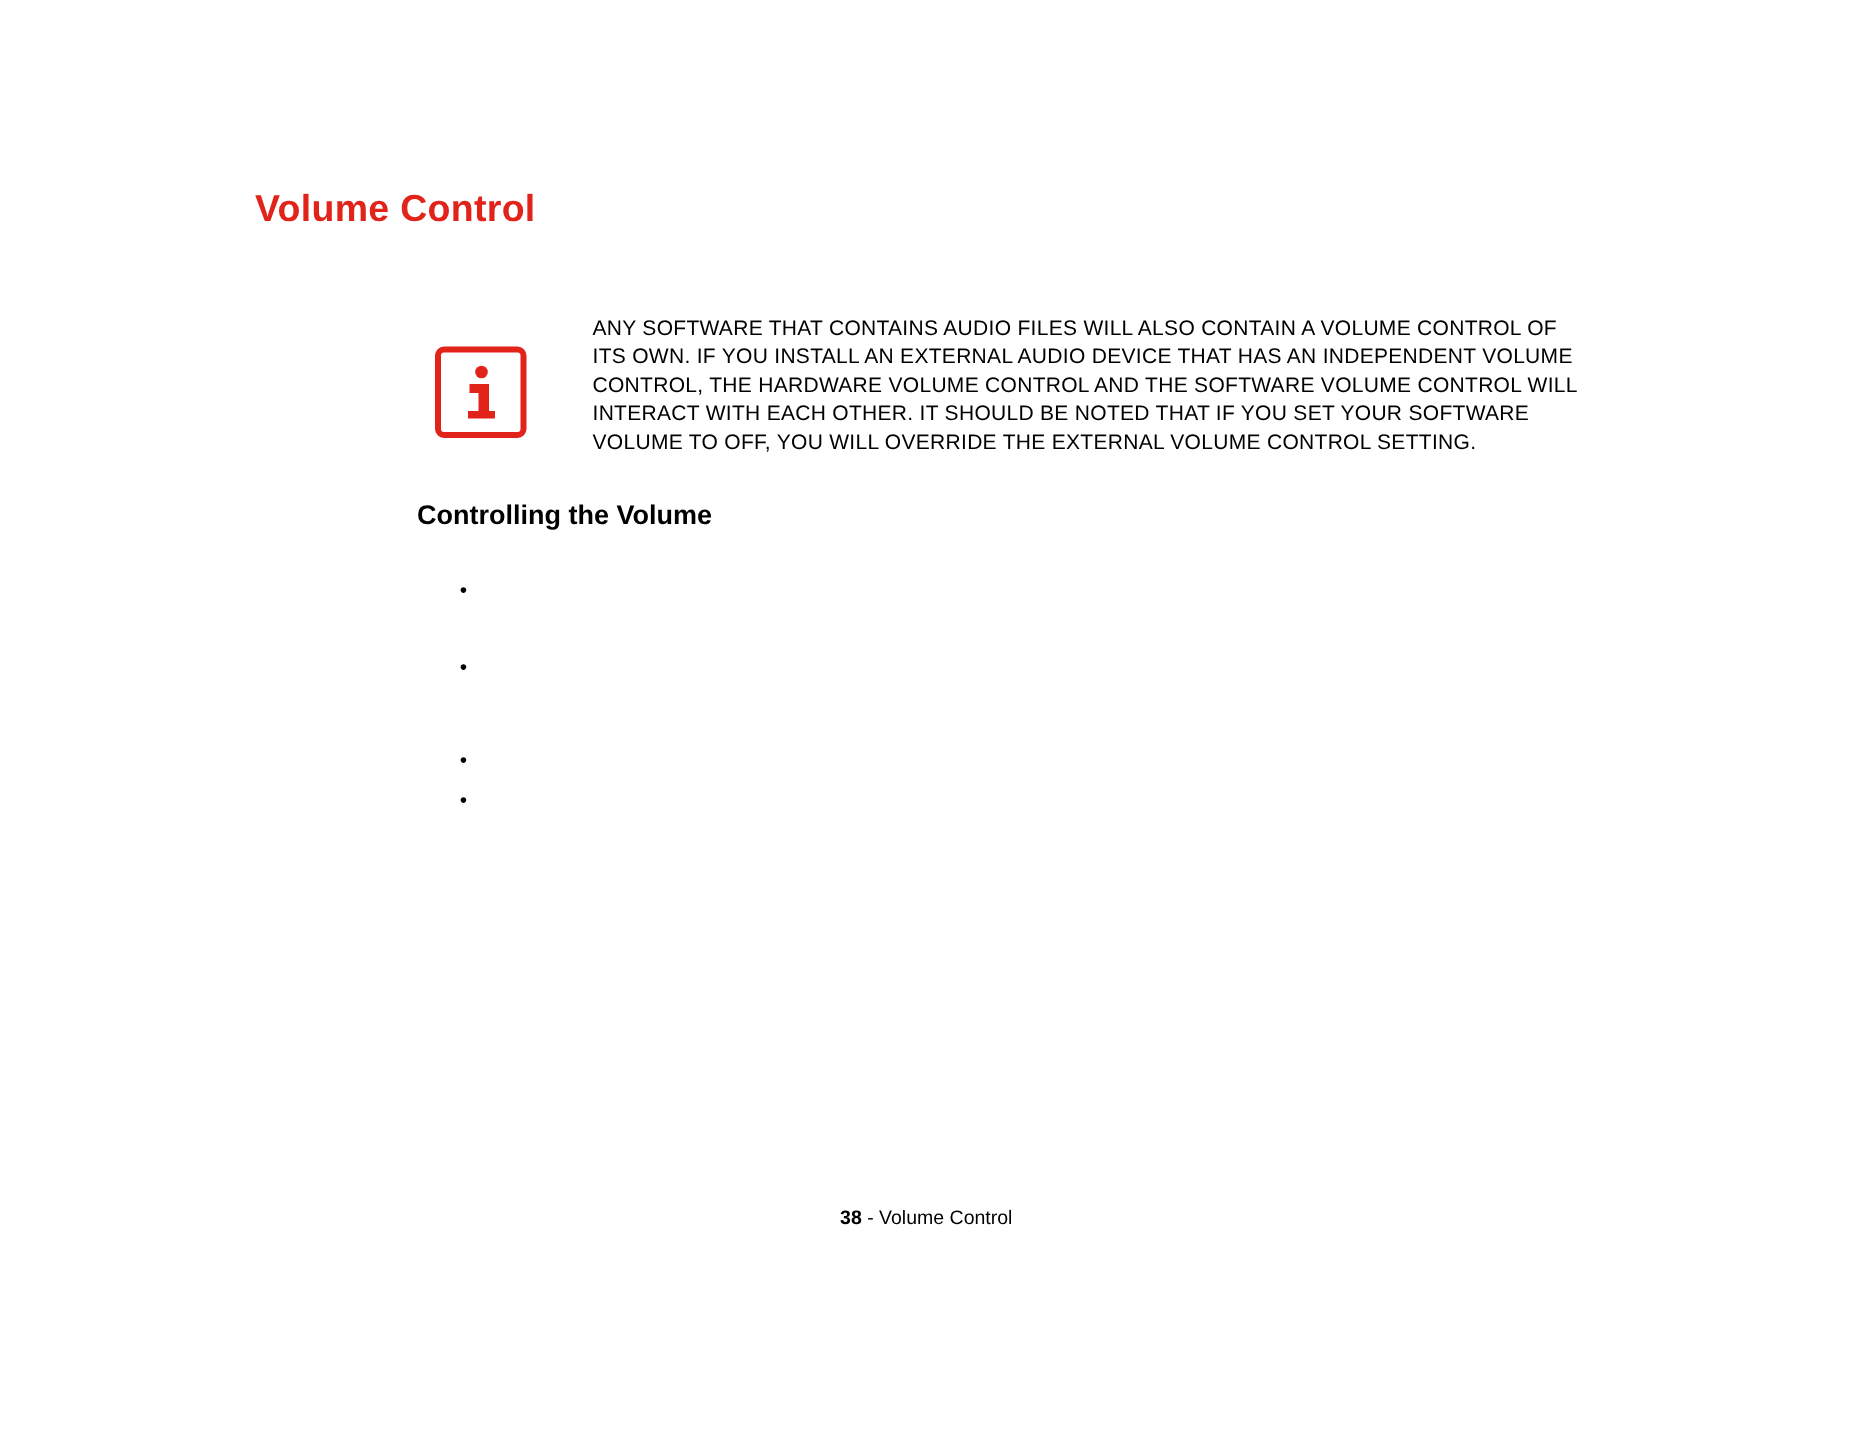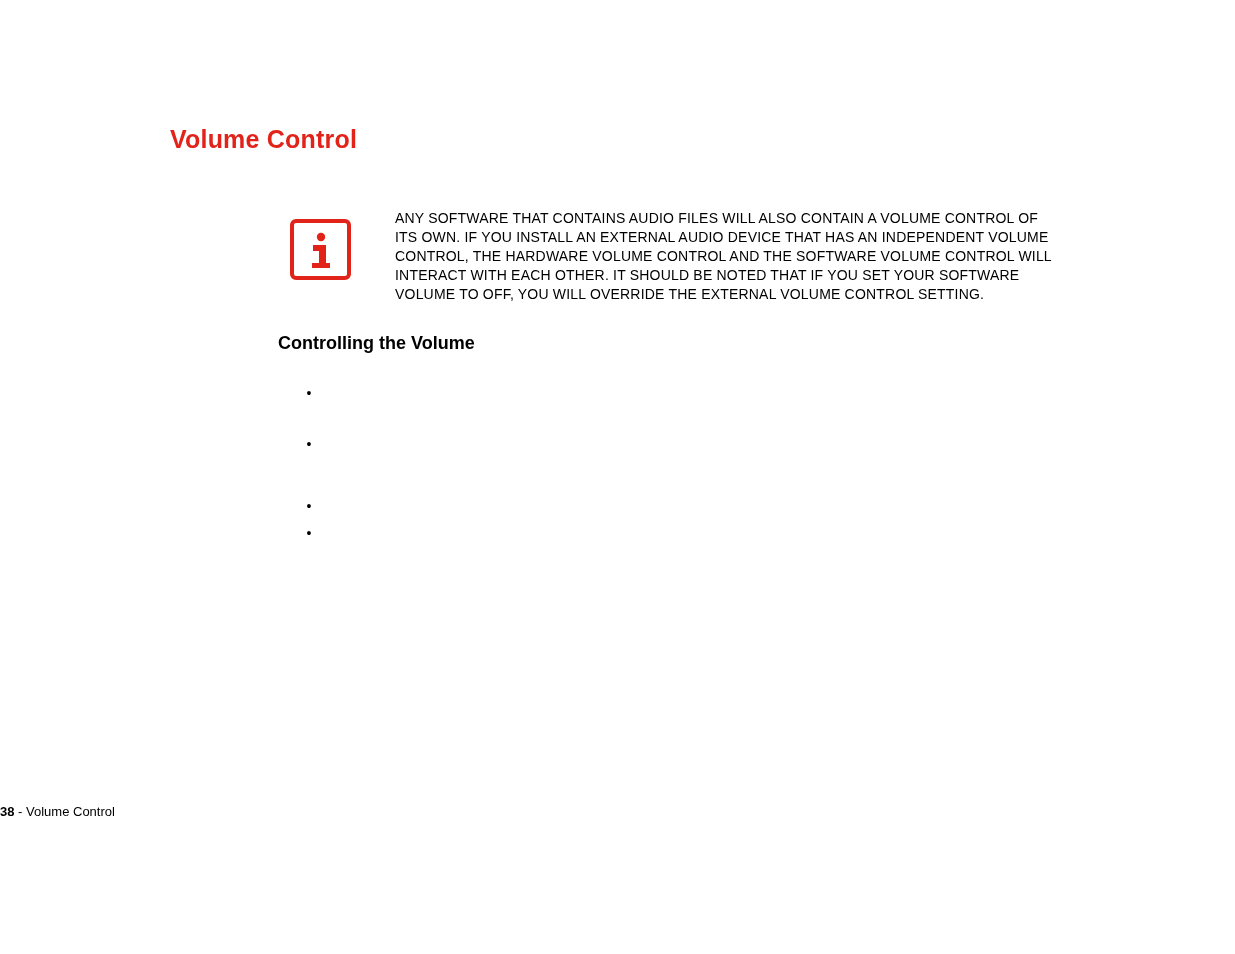--- a/index.html
+++ b/index.html
@@ -26,21 +26,21 @@
     font-weight: bold;
     color: #e2231a;
     letter-spacing: 0.2px;
   }
   .info-row {
     position: absolute;
     left: 290px;
     top: 209px;
     width: 770px;
     display: flex;
-    align-items: flex-start;
+    align-items: center;
     gap: 44px;
   }
   .info-icon-box {
     width: 61px;
     height: 61px;
     border: 4px solid #e2231a;
     border-radius: 6px;
     box-sizing: border-box;
     display: flex;
     align-items: center;
@@ -88,20 +88,21 @@
     text-align: center;
   }
   .sp1 { height: 34px; }
   .sp2 { height: 45px; }
   .sp3 { height: 11px; }
   .footer {
     position: absolute;
     left: 0;
     top: 804px;
     width: 1235px;
+    text-align: center;
     font-size: 13px;
     color: #000;
   }
   .footer .pg {
     font-weight: bold;
   }
 </style>
 </head>
 <body>
 

